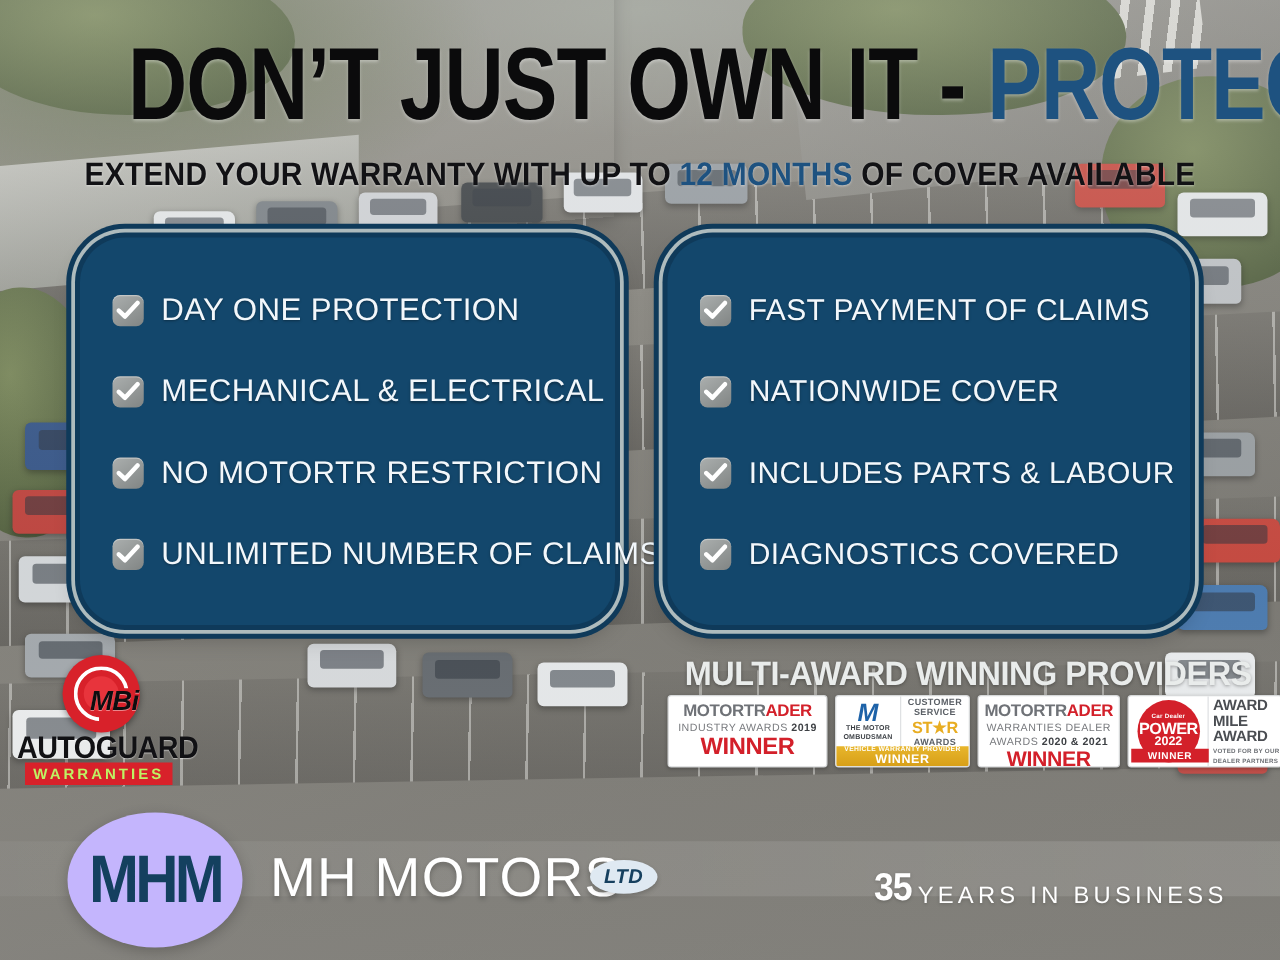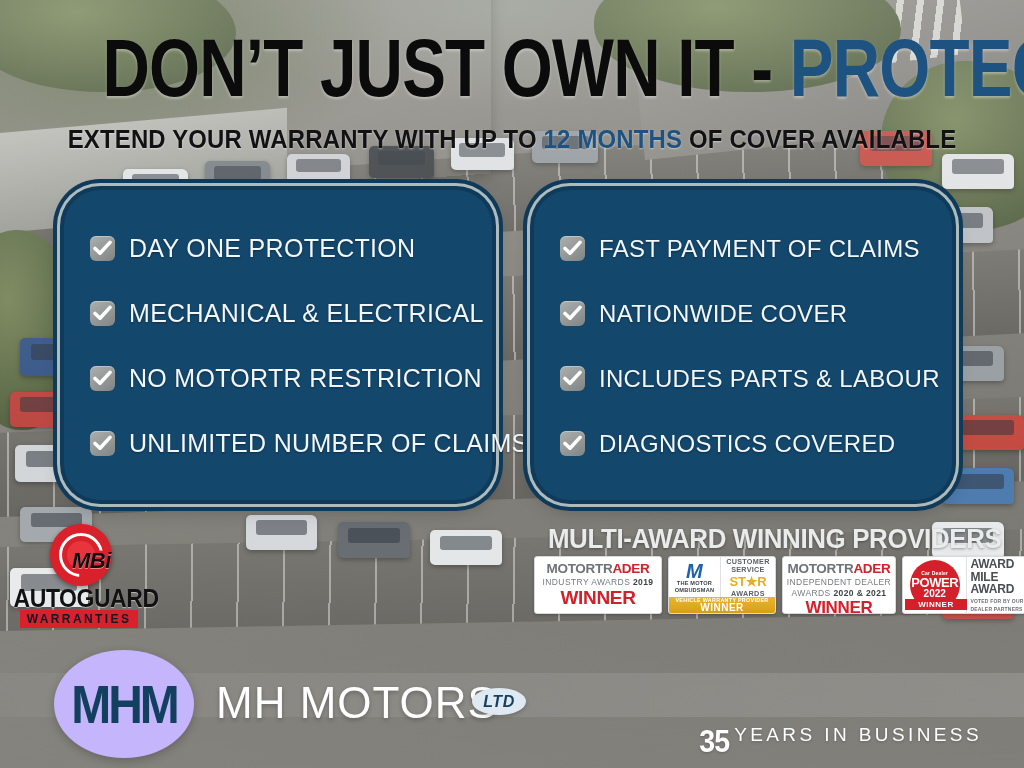--- a/index.html
+++ b/index.html
@@ -150,21 +150,21 @@
     text-shadow:0 1px 0 rgba(255,255,255,.45);
   }
   .ag-name {
     position:absolute; left:-6px; top:60px; width:140px; text-align:center;
     color:#111114; font-weight:bold; font-size:25px; letter-spacing:-.5px;
     transform:scaleX(.92);
     text-shadow:0 1px 1px rgba(255,255,255,.5);
   }
   .ag-warr {
     position:absolute; left:6px; top:86px; width:118px; height:18px;
-    background:#d8212a; color:#0f172a; font-size:12px; font-weight:bold;
+    background:#d8212a; color:#bef264; font-size:12px; font-weight:bold;
     letter-spacing:2.4px; text-align:center; line-height:18px;
   }
 
   
   .awards { position:absolute; left:530px; top:524px; width:494px; height:104px; }
   .awards-title {
     position:absolute; left:8px; top:0; width:100%;
     color:#e9eceb; font-weight:bold; font-size:27px; letter-spacing:-.4px;
     transform:scaleX(.96);
     text-shadow:0 1px 3px rgba(0,0,0,.35);
@@ -248,21 +248,21 @@
     position:absolute; left:472px; top:48px;
     width:54px; height:27px; border-radius:50%;
     background:#dfe9f2; color:#16405f; font-weight:bold; font-style:italic;
     font-size:16px; text-align:center; line-height:27px; letter-spacing:.5px;
     box-shadow:0 2px 4px rgba(0,0,0,.2);
   }
   .years {
     position:absolute; right:42px; top:52px;
     color:#ffffff; font-size:19px; letter-spacing:3.4px; font-weight:500;
     text-shadow:0 1px 3px rgba(0,0,0,.22);
-    display:flex; align-items:flex-start; gap:4px;margin-top:32px;
+    display:flex; align-items:flex-end; gap:4px;
   }
   .years .num {
     font-size:31px; font-weight:bold; letter-spacing:-1px;
     transform:scaleX(.92);
   }
 </style>
 </head>
 <body>
 
 <div class="banner">
@@ -428,21 +428,21 @@
             <div class="b2-cs">SERVICE</div>
             <div class="b2-star">ST★R</div>
             <div class="b2-aw">AWARDS</div>
           </div>
         </div>
         <div class="b2-ribbon"><span>VEHICLE WARRANTY PROVIDER</span><span class="w">WINNER</span></div>
       </div>
 
       <div class="badge b3">
         <div class="mt-top"><span class="g">MOTORTR</span><span class="r">ADER</span></div>
-        <div class="mt-sub">INDEPENDENT DEALER</div>
+        <div class="mt-sub">WARRANTIES DEALER</div>
         <div class="mt-sub"><span>AWARDS </span><b>2020 &amp; 2021</b></div>
         <div class="mt-win small">WINNER</div>
       </div>
 
       <div class="badge b4">
         <div class="b4-left">
           <div class="b4-circ">
             <div class="b4-cd">Car Dealer</div>
             <div class="b4-pw">POWER</div>
             <div class="b4-yr">2022</div>

